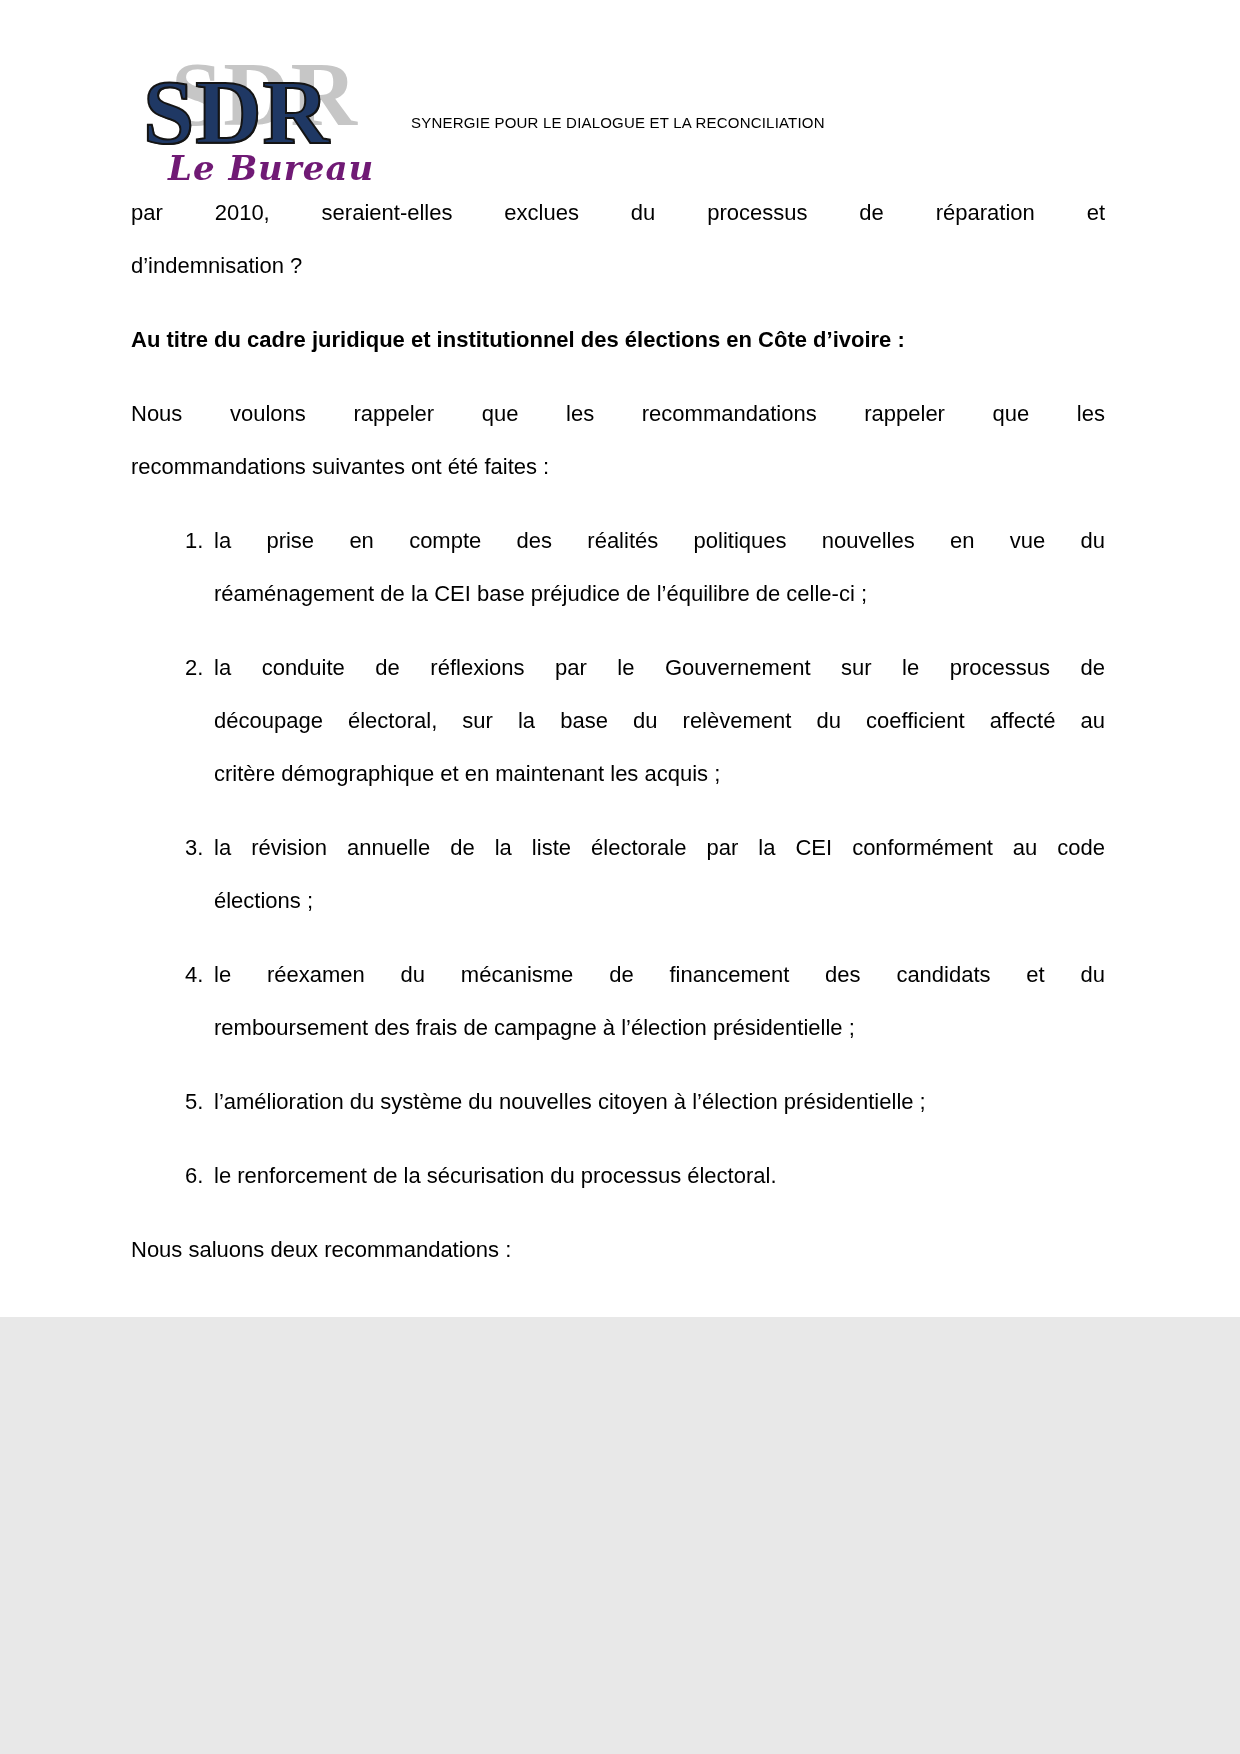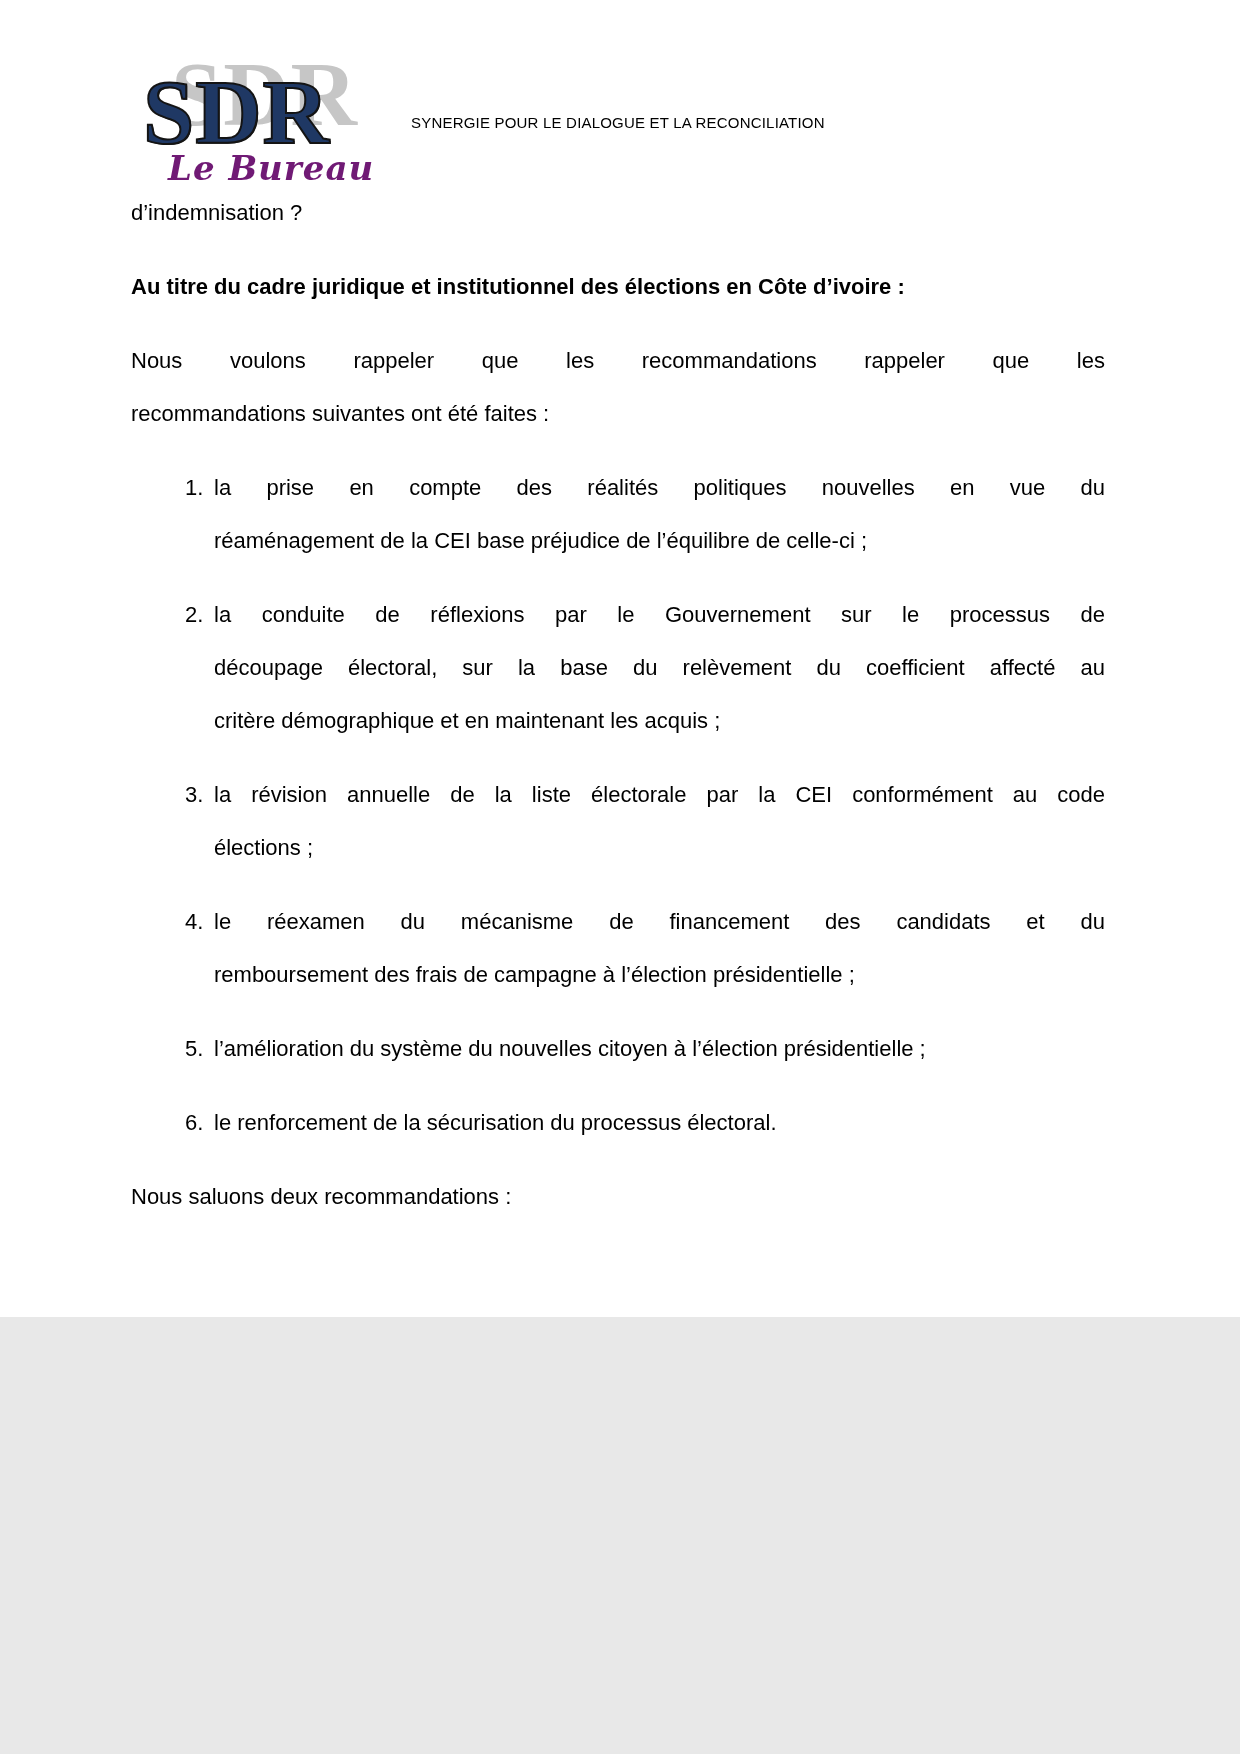--- a/index.html
+++ b/index.html
@@ -103,20 +103,21 @@
       <span class="main">SDR</span>
     </div>
     <div class="logo-tagline">Le Bureau</div>
   </div>
 
   <div class="header-title">SYNERGIE POUR LE DIALOGUE ET LA RECONCILIATION</div>
 
   <div class="doc-body">
 
     <div class="para">
+      <div class="line j">par 2010, seraient-elles exclues du processus de réparation et</div>
       <div class="line">d’indemnisation ?</div>
     </div>
 
     <div class="heading">
       <div class="line">Au titre du cadre juridique et institutionnel des élections en Côte d’ivoire :</div>
     </div>
 
     <div class="para">
       <div class="line j">Nous voulons rappeler que les recommandations rappeler que les</div>
       <div class="line">recommandations suivantes ont été faites :</div>

